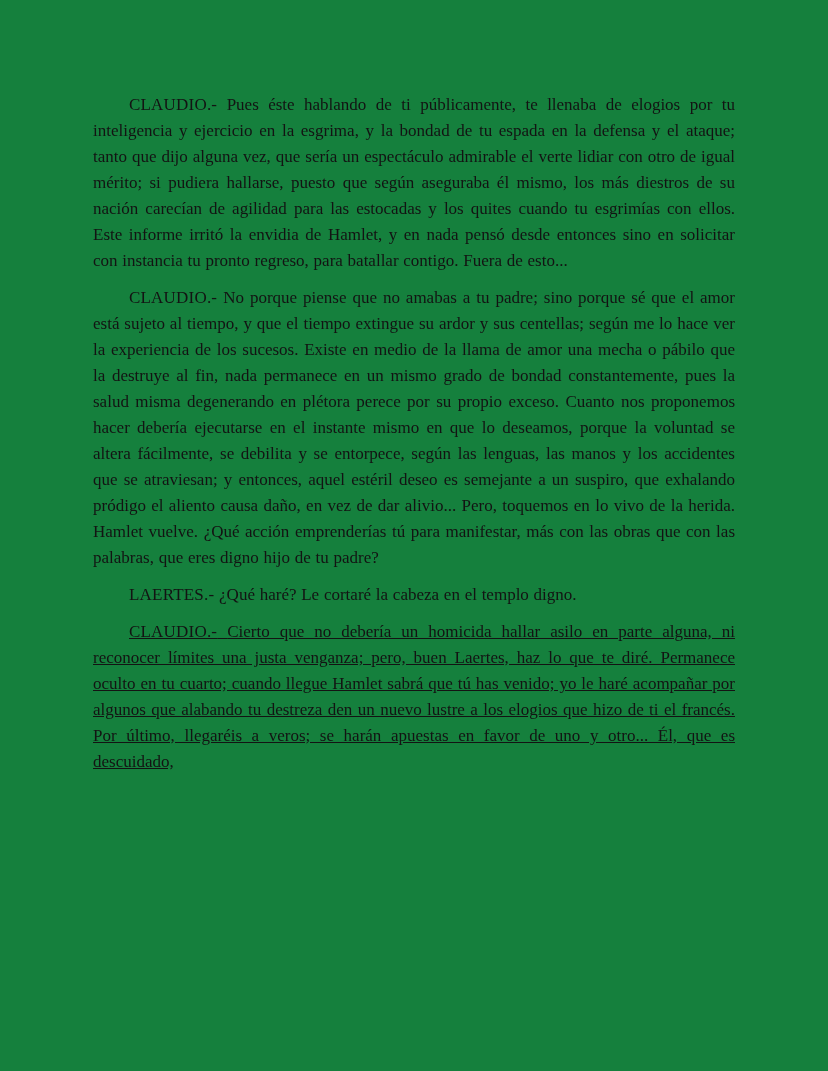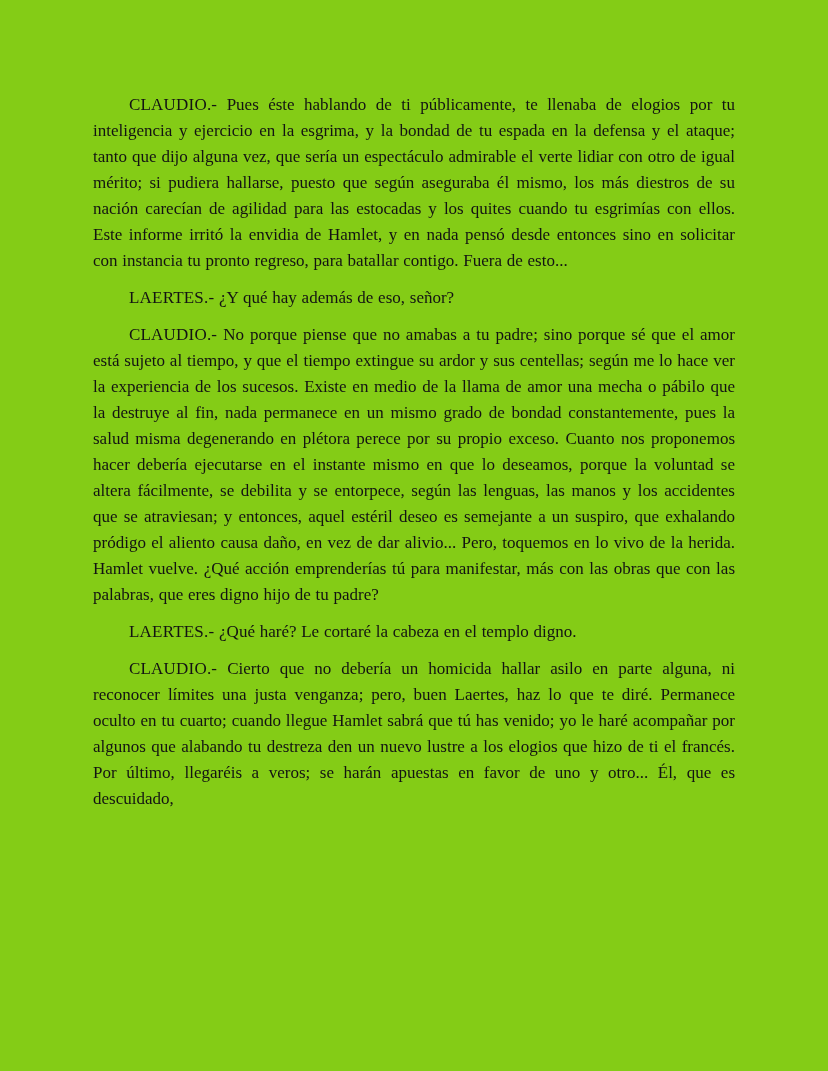--- a/index.html
+++ b/index.html
@@ -12,47 +12,47 @@
     height: 1071px;
     overflow: hidden;
     font-family: "Liberation Serif", "DejaVu Serif", serif;
     color: #131313;
   }
   .page {
     box-sizing: border-box;
     width: 828px;
     height: 1071px;
     padding: 92px 93px 60px 93px;
-    background: #84cc16;
+    background: #15803d;
   }
   .para {
     margin: 0 0 11px 0;
     font-size: 17px;
     line-height: 26px;
     text-align: justify;
     text-indent: 36px;
     word-spacing: 0.5px;
   }
   .para.continued {
     
     text-align-last: justify;
     margin-bottom: 0;
+    text-decoration: underline;
   }
   .speaker {
     letter-spacing: 0.2px;
   }
 </style>
 </head>
 <body>
 
 <div class="page">
 
   <p class="para"><span class="speaker">CLAUDIO.-</span> <span>Pues éste hablando de ti públicamente, te llenaba de elogios por tu inteligencia y ejercicio en la esgrima, y la bondad de tu espada en la defensa y el ataque; tanto que dijo alguna vez, que sería un espectáculo admirable el verte lidiar con otro de igual mérito; si pudiera hallarse, puesto que según aseguraba él mismo, los más diestros de su nación carecían de agilidad para las estocadas y los quites cuando tu esgrimías con ellos. Este informe irritó la envidia de Hamlet, y en nada pensó desde entonces sino en solicitar con instancia tu pronto regreso, para batallar contigo. Fuera de esto...</span></p>
 
-  <p class="para"><span class="speaker">LAERTES.-</span> <span>¿Y qué hay además de eso, señor?</span></p>
 
 
 
   <p class="para"><span class="speaker">CLAUDIO.-</span> <span>No porque piense que no amabas a tu padre; sino porque sé que el amor está sujeto al tiempo, y que el tiempo extingue su ardor y sus centellas; según me lo hace ver la experiencia de los sucesos. Existe en medio de la llama de amor una mecha o pábilo que la destruye al fin, nada permanece en un mismo grado de bondad constantemente, pues la salud misma degenerando en plétora perece por su propio exceso. Cuanto nos proponemos hacer debería ejecutarse en el instante mismo en que lo deseamos, porque la voluntad se altera fácilmente, se debilita y se entorpece, según las lenguas, las manos y los accidentes que se atraviesan; y entonces, aquel estéril deseo es semejante a un suspiro, que exhalando pródigo el aliento causa daño, en vez de dar alivio... Pero, toquemos en lo vivo de la herida. Hamlet vuelve. ¿Qué acción emprenderías tú para manifestar, más con las obras que con las palabras, que eres digno hijo de tu padre?</span></p>
 
   <p class="para"><span class="speaker">LAERTES.-</span> <span>¿Qué haré? Le cortaré la cabeza en el templo digno.</span></p>
 
   <p class="para continued"><span class="speaker">CLAUDIO.-</span> <span>Cierto que no debería un homicida hallar asilo en parte alguna, ni reconocer límites una justa venganza; pero, buen Laertes, haz lo que te diré. Permanece oculto en tu cuarto; cuando llegue Hamlet sabrá que tú has venido; yo le haré acompañar por algunos que alabando tu destreza den un nuevo lustre a los elogios que hizo de ti el francés. Por último, llegaréis a veros; se harán apuestas en favor de uno y otro... Él, que es descuidado,</span></p>
 
 </div>

